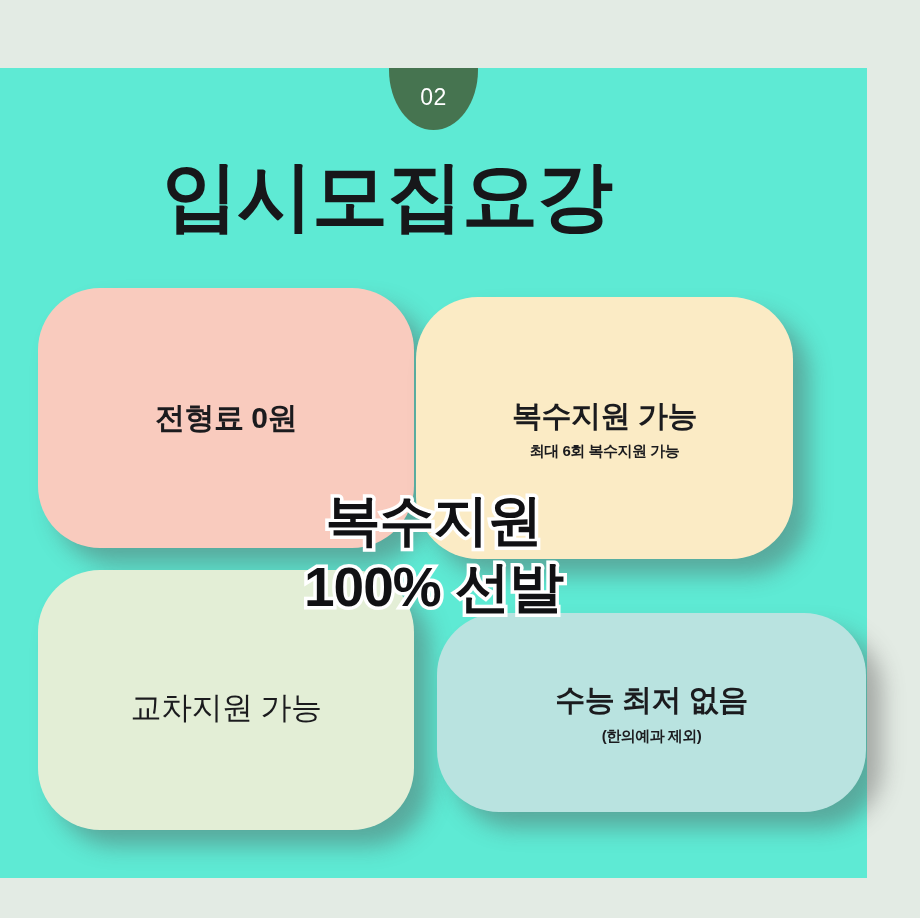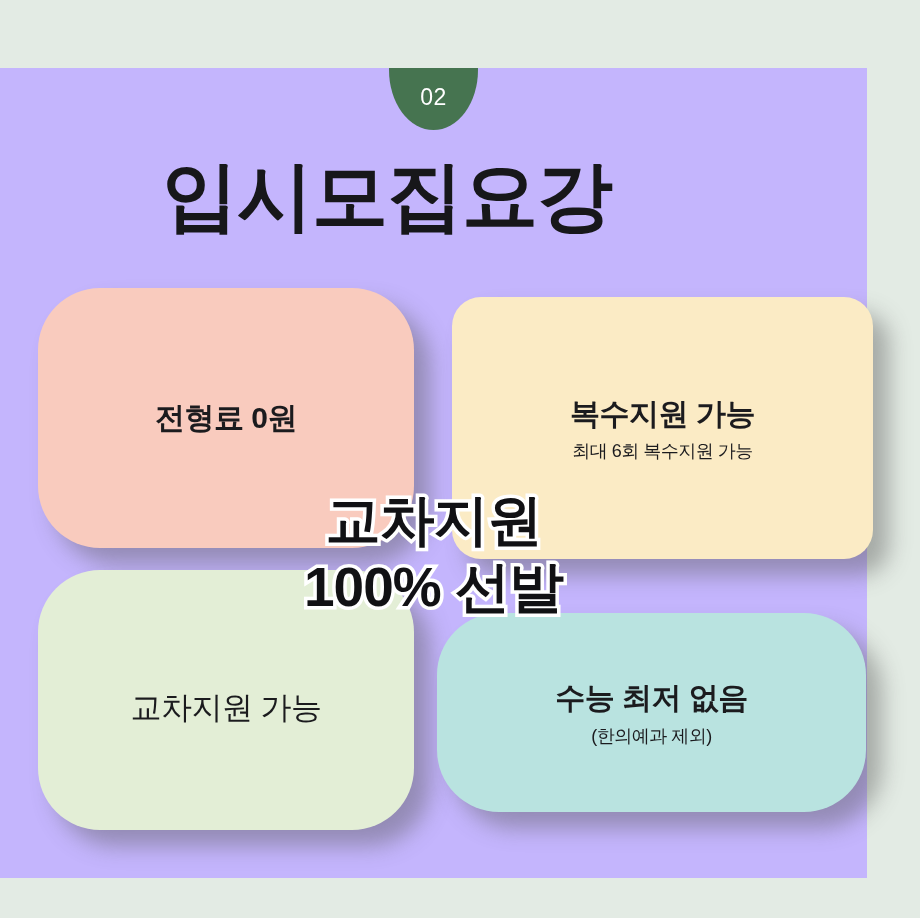--- a/index.html
+++ b/index.html
@@ -16,21 +16,21 @@
     position: relative;
   }
 
   
   .slide {
     position: absolute;
     left: 0;
     top: 68px;
     width: 867px;
     height: 810px;
-    background: #c4b5fd;
+    background: #5eead4;
   }
 
   
   .badge {
     position: absolute;
     left: 389px;
     top: 0px;
     width: 89px;
     height: 62px;
     background: #467450;
@@ -84,39 +84,38 @@
     color: #1b1b1e;
     line-height: 1.45;
     letter-spacing: -0.5px;
   }
   .card-title.light {
     font-weight: 500;
     font-size: 31px;
     margin-top: 17px;
   }
   .card-sub {
-    font-size: 18px;
-    font-weight: 400;
+    font-size: 15px;
+    font-weight: 700;
     color: #1b1b1e;
     line-height: 1.38;
     letter-spacing: -0.5px;
     margin-top: 2px;
   }
 
   
   #card-fee {
     left: 38px;  top: 220px;  width: 376px; height: 260px;
     background: #f9cbbe;
   }
   #card-fee .card-title { line-height: 1.62; }
 
   #card-multi {
-    left: 452px; top: 229px;  width: 421px; height: 262px;
+    left: 416px; top: 229px;  width: 377px; height: 262px;
     background: #fbebc5;
-    border-radius: 29px;
   }
   #card-multi .card-title { padding-bottom: 2px; }
 
   #card-cross {
     left: 38px;  top: 502px;  width: 376px; height: 260px;
     background: #e3eed6;
   }
 
   #card-csat {
     left: 437px; top: 545px;  width: 429px; height: 199px;
@@ -170,17 +169,17 @@
     </div>
 
     <div class="card" id="card-csat">
       <div class="card-title">수능 최저 없음</div>
       <div class="card-sub">(한의예과 제외)</div>
     </div>
 
   </div>
 
   <div class="overlay-headline">
-    <span>교차지원</span>
+    <span>복수지원</span>
     <span>100% 선발</span>
   </div>
 
 </div>
 
 </body></html>

